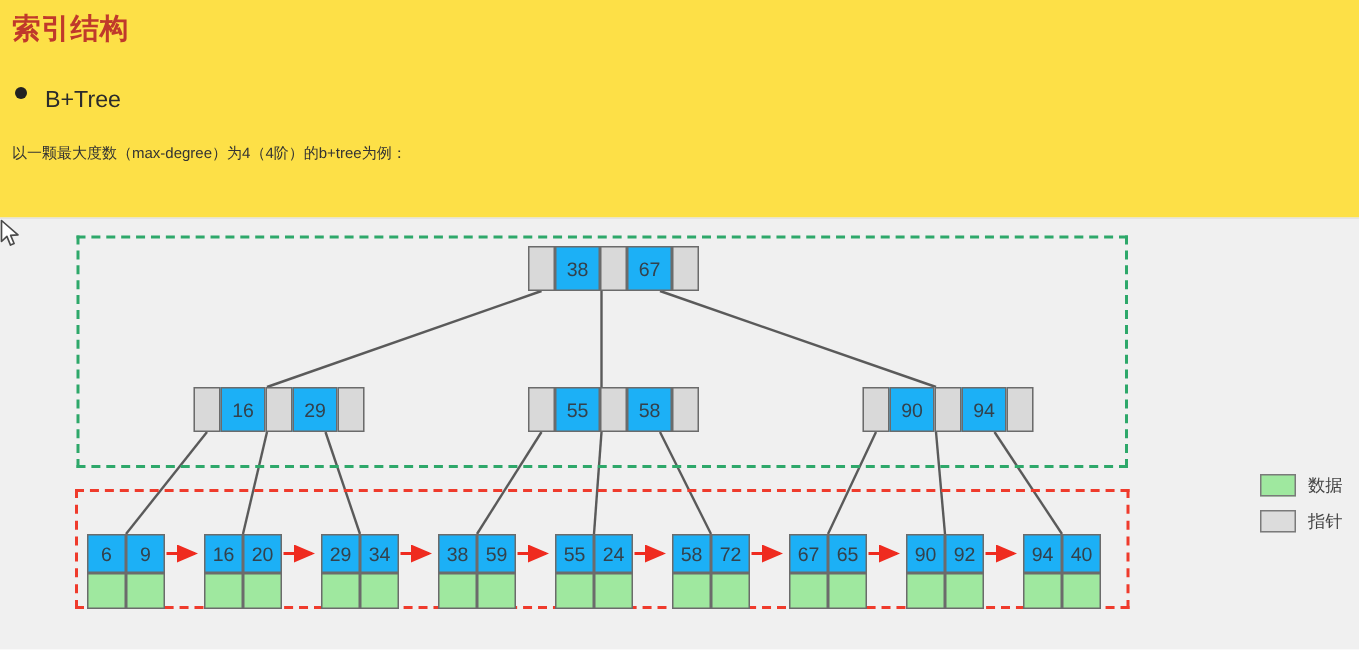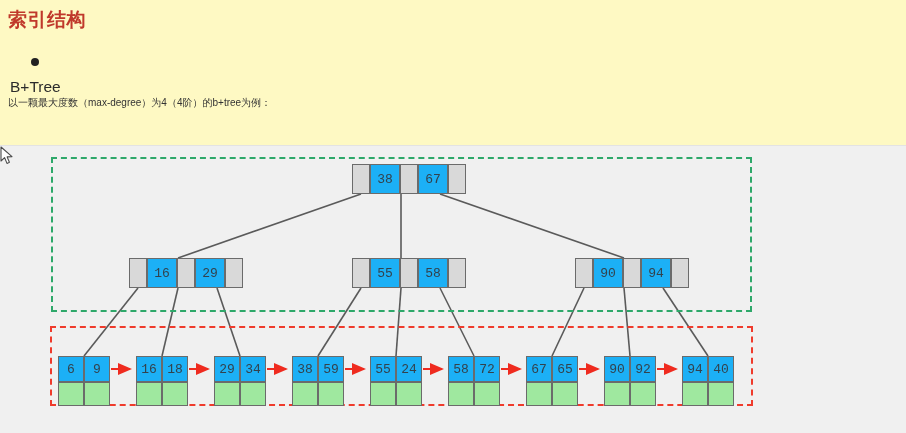--- a/index.html
+++ b/index.html
@@ -4,33 +4,33 @@
 <title>索引结构 - B+Tree</title>
 <style>
   * { box-sizing: border-box; }
   html, body {
     margin: 0; padding: 0;
     width: 906px; height: 433px;
     background: #ffffff;
     font-family: "Liberation Sans", "DejaVu Sans", sans-serif;
     overflow: hidden;
   }
-  #root { position: relative; width: 906px; height: 383px; background:#fef9c3; }
+  #root { position: relative; width: 906px; height: 383px; background:#fde047; }
 
   
   .doc { position:absolute; left:0; top:0; width:906px; }
   .page-title {
     position:absolute; left:8px; top:8px;
     font-size:19px; font-weight:bold; color:#c0392b;
     letter-spacing:0.5px; line-height:24px;
   }
   .bullet-row {
     position:absolute; left:10px; top:58px;
-    display:flex; align-items:center; gap:12px;
-    font-size:15px; color:#2c2c2c;flex-direction:column;
+    display:flex; align-items:flex-start; gap:12px;
+    font-size:15px; color:#2c2c2c;
   }
   .bullet-dot {
     width:8px; height:8px; border-radius:50%;
     background:#222; display:inline-block; flex:0 0 auto;
   }
   .bullet-label { font-size:15.5px; color:#2b2b2b; }
   .para {
     position:absolute; left:8px; top:94px;
     font-size:10px; color:#333; line-height:18px;
     white-space:nowrap;
@@ -44,21 +44,21 @@
     border-top:1px solid #e3e3e3;
   }
   .canvas svg { position:absolute; left:0; top:0; }
 
   
   .node { position:absolute; display:flex; }
   .cell {
     border:1px solid #6b6b6b;
     display:flex; align-items:center; justify-content:center;
     font-size:13px; color:#3a3a3a;
-    font-family:Liberation Mono, monospace;
+    font-family:Liberation Sans, sans-serif;
   }
   .cell.ptr  { background:#d9d9d9; }
   .cell.key  { background:#1cb0f6; color:#33424d; }
   .cell.data { background:#9fe89f; }
 
   .internal .cell.ptr { width:18px; height:30px; }
   .internal .cell.key { width:30px; height:30px; }
 
   .leaf { flex-direction:column; }
   .leaf .row { display:flex; }
@@ -184,21 +184,21 @@
       </div>
       <div class="row">
         <div class="cell data"></div>
         <div class="cell data"></div>
       </div>
     </div>
 
     <div class="node leaf" style="left:136px; top:210px;">
       <div class="row">
         <div class="cell key">16</div>
-        <div class="cell key">18</div>
+        <div class="cell key">20</div>
       </div>
       <div class="row">
         <div class="cell data"></div>
         <div class="cell data"></div>
       </div>
     </div>
 
     <div class="node leaf" style="left:214px; top:210px;">
       <div class="row">
         <div class="cell key">29</div>
@@ -269,19 +269,29 @@
       <div class="row">
         <div class="cell key">94</div>
         <div class="cell key">40</div>
       </div>
       <div class="row">
         <div class="cell data"></div>
         <div class="cell data"></div>
       </div>
     </div>
 
+    <div class="legend">
+      <div class="legend-row">
+        <span class="legend-swatch green"></span>
+        <span class="legend-text">数据</span>
+      </div>
+      <div class="legend-row">
+        <span class="legend-swatch gray"></span>
+        <span class="legend-text">指针</span>
+      </div>
+    </div>
 
     <svg class="cursor" viewBox="0 0 14 20">
       <path d="M1,1 L1,15 L4.6,11.6 L7,17.4 L9.4,16.3 L7.1,10.9 L12,10.6 Z" fill="#ffffff" stroke="#4a4a4a" stroke-width="1.1" stroke-linejoin="round"></path>
     </svg>
 
   </div>
 </div>
 
 </body></html>

